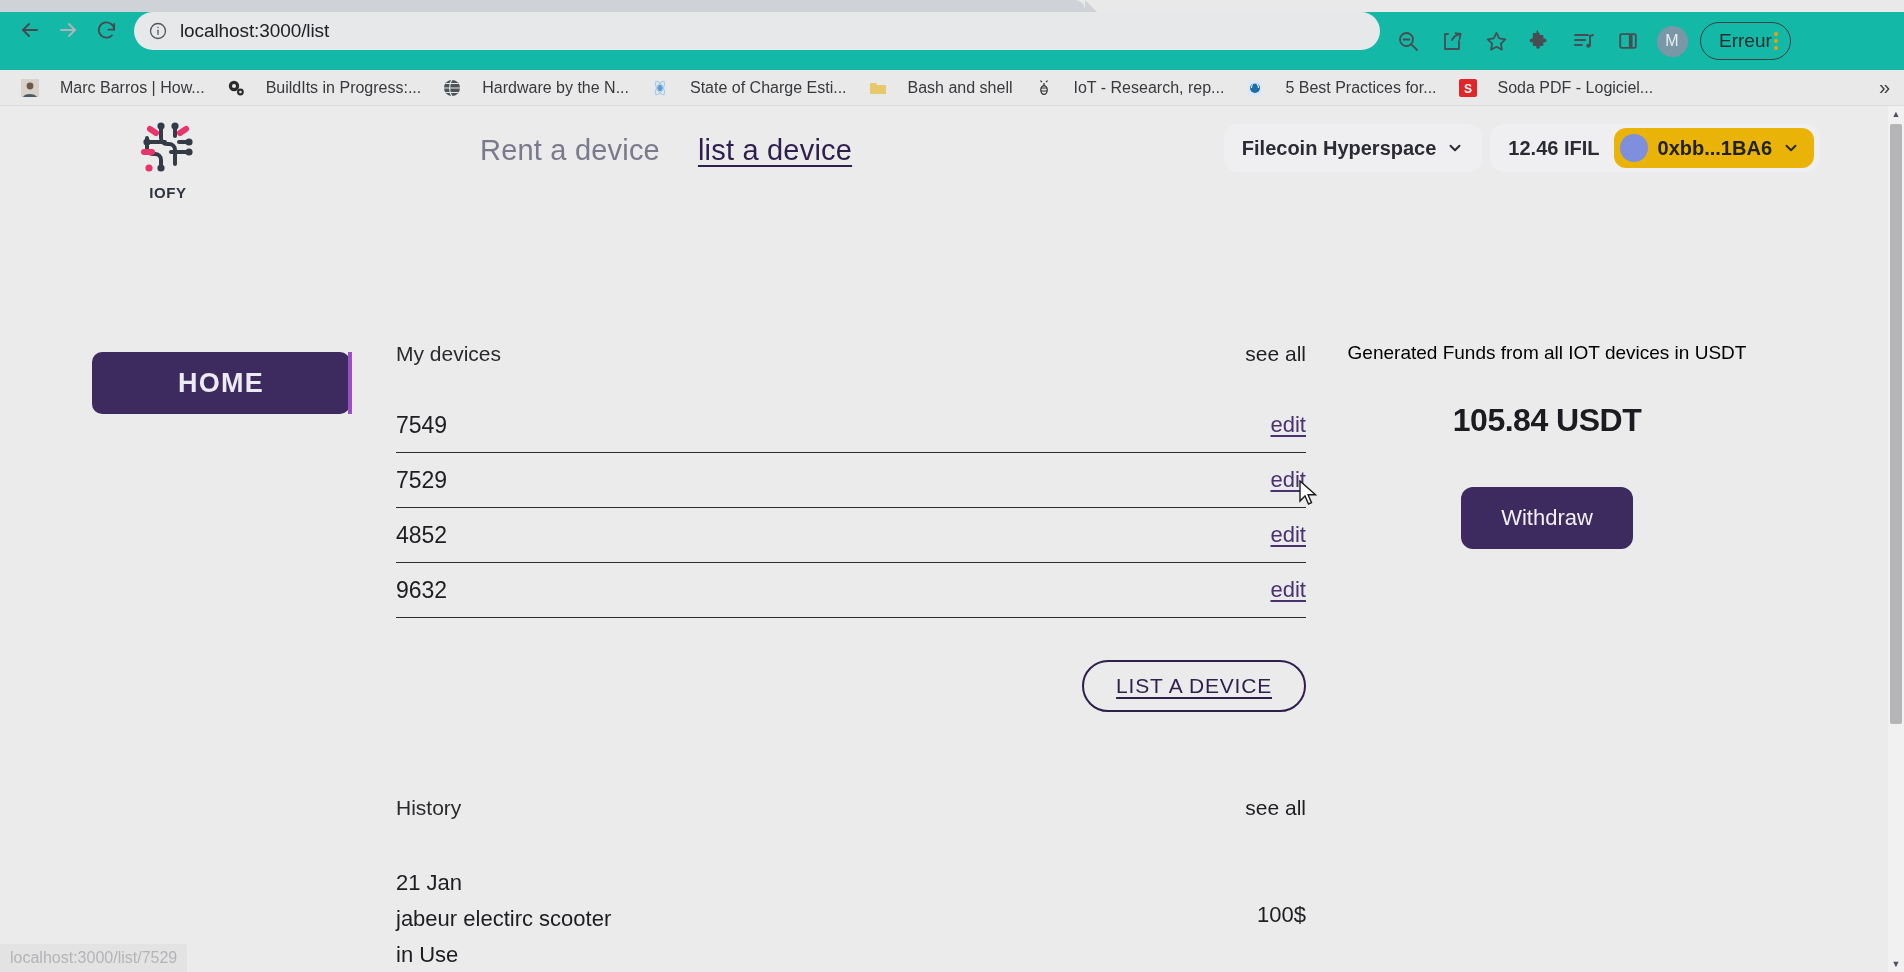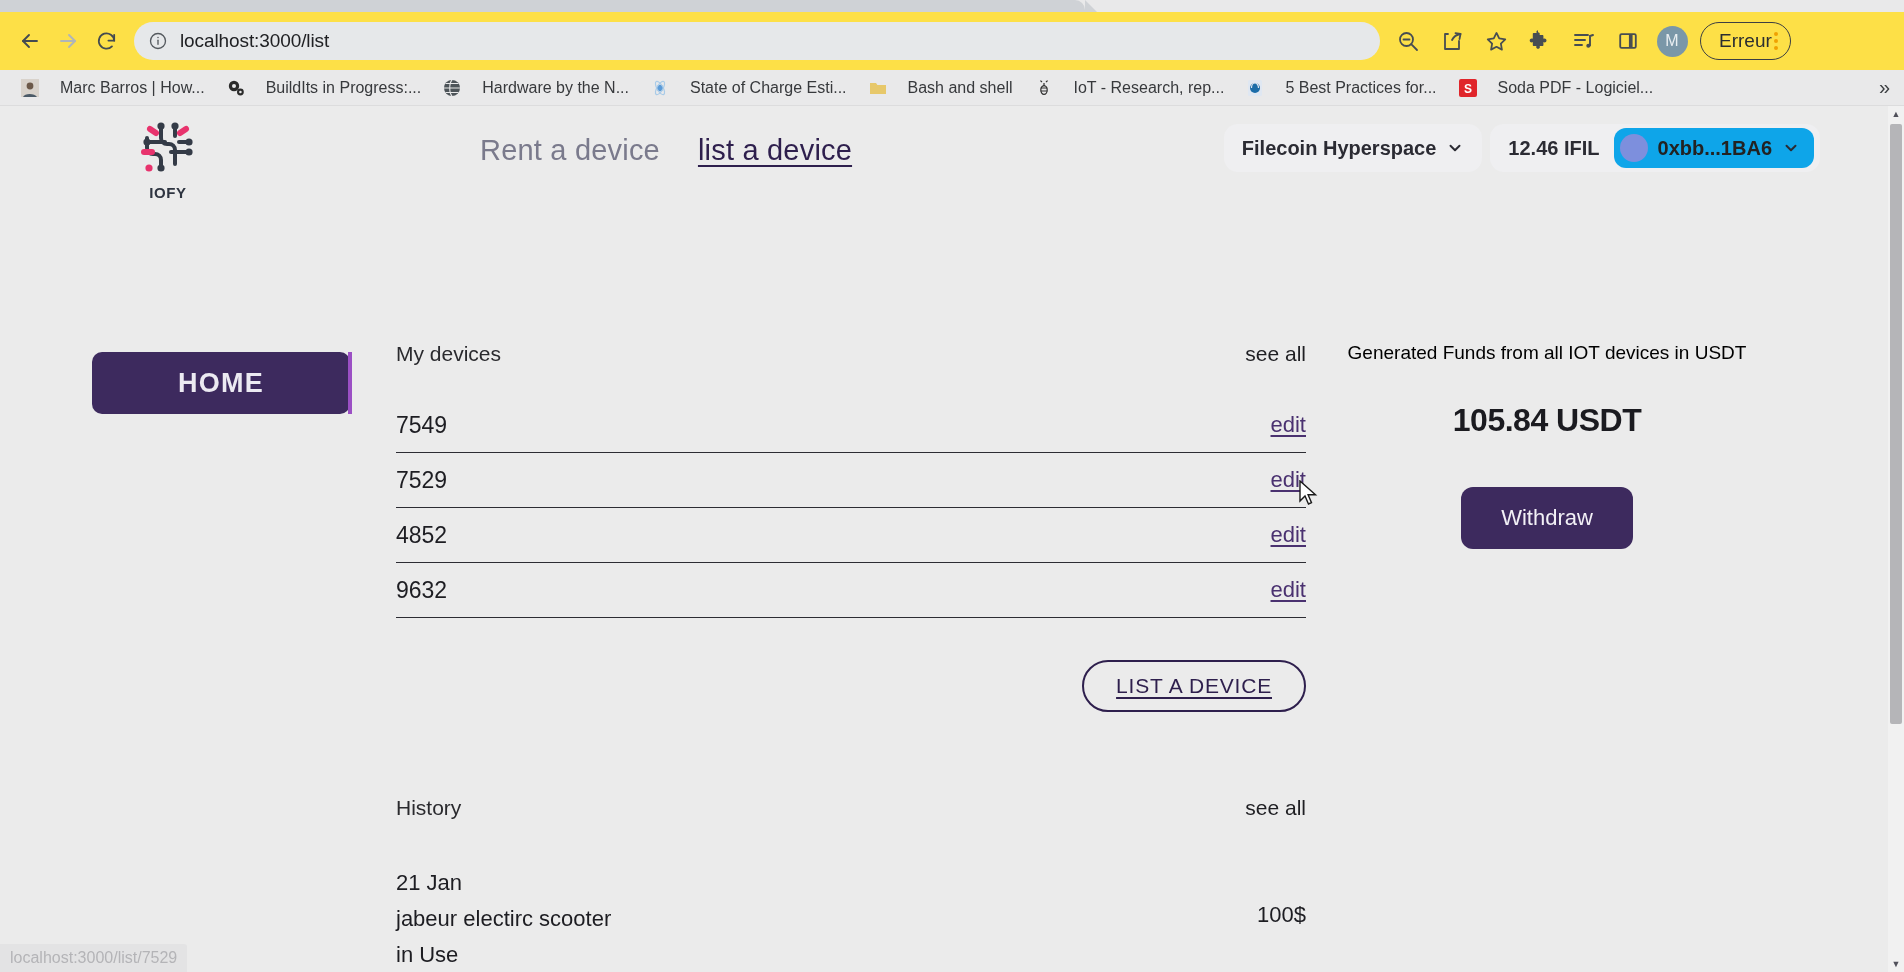--- a/index.html
+++ b/index.html
@@ -21,21 +21,21 @@
     background: #cfd2d6;
     border-top-right-radius: 10px;
   }
   .tabstrip .active-tab:after {
     content: ""; position: absolute; right: -12px; bottom: 0;
     width: 12px; height: 12px; background: #cfd2d6;
     clip-path: polygon(0 100%, 100% 100%, 0 0);
   }
 
   .toolbar {
-    height: 58px; background: #fde047; display: flex; align-items: center;
+    height: 58px; background: #14b8a6; display: flex; 
     padding: 0 12px; gap: 2px; position: relative;
   }
   .navbtn {
     width: 36px; height: 36px; display: flex; align-items: center; justify-content: center;
     border-radius: 50%; color: #444b50; flex: 0 0 auto;
   }
   .navbtn.disabled { color: #b0b5b9; }
 
   .omnibox {
     flex: 1 1 auto; height: 38px; background: #e6e8ea; border-radius: 19px;
@@ -106,21 +106,21 @@
     height: 48px; background: #efeff1; border-radius: 14px; display: flex; align-items: center;
     gap: 10px; padding: 0 18px;
   }
   .chain-chip .t { font-size: 20px; font-weight: bold; color: #2b2b33; }
   .acct-chip {
     height: 48px; background: #efeff1; border-radius: 14px; display: flex; align-items: center;
     padding: 0 6px 0 18px; gap: 14px;
   }
   .acct-chip .bal { font-size: 20px; font-weight: bold; color: #2b2b33; }
   .addr-inner {
-    height: 40px; background: #0ea5e9; border-radius: 12px; display: flex; align-items: center;
+    height: 40px; background: #eab308; border-radius: 12px; display: flex; align-items: center;
     gap: 10px; padding: 0 14px 0 6px;
   }
   .addr-dot { width: 28px; height: 28px; border-radius: 50%; background: #7d8fdd; }
   .addr-txt { font-size: 20px; font-weight: bold; color: #222; }
   .chev { color: #2b2b33; display: flex; align-items: center; }
 
   
   .home-btn {
     position: absolute; left: 92px; top: 246px; width: 258px; height: 62px;
     background: #3d2a5e; border-radius: 10px;

